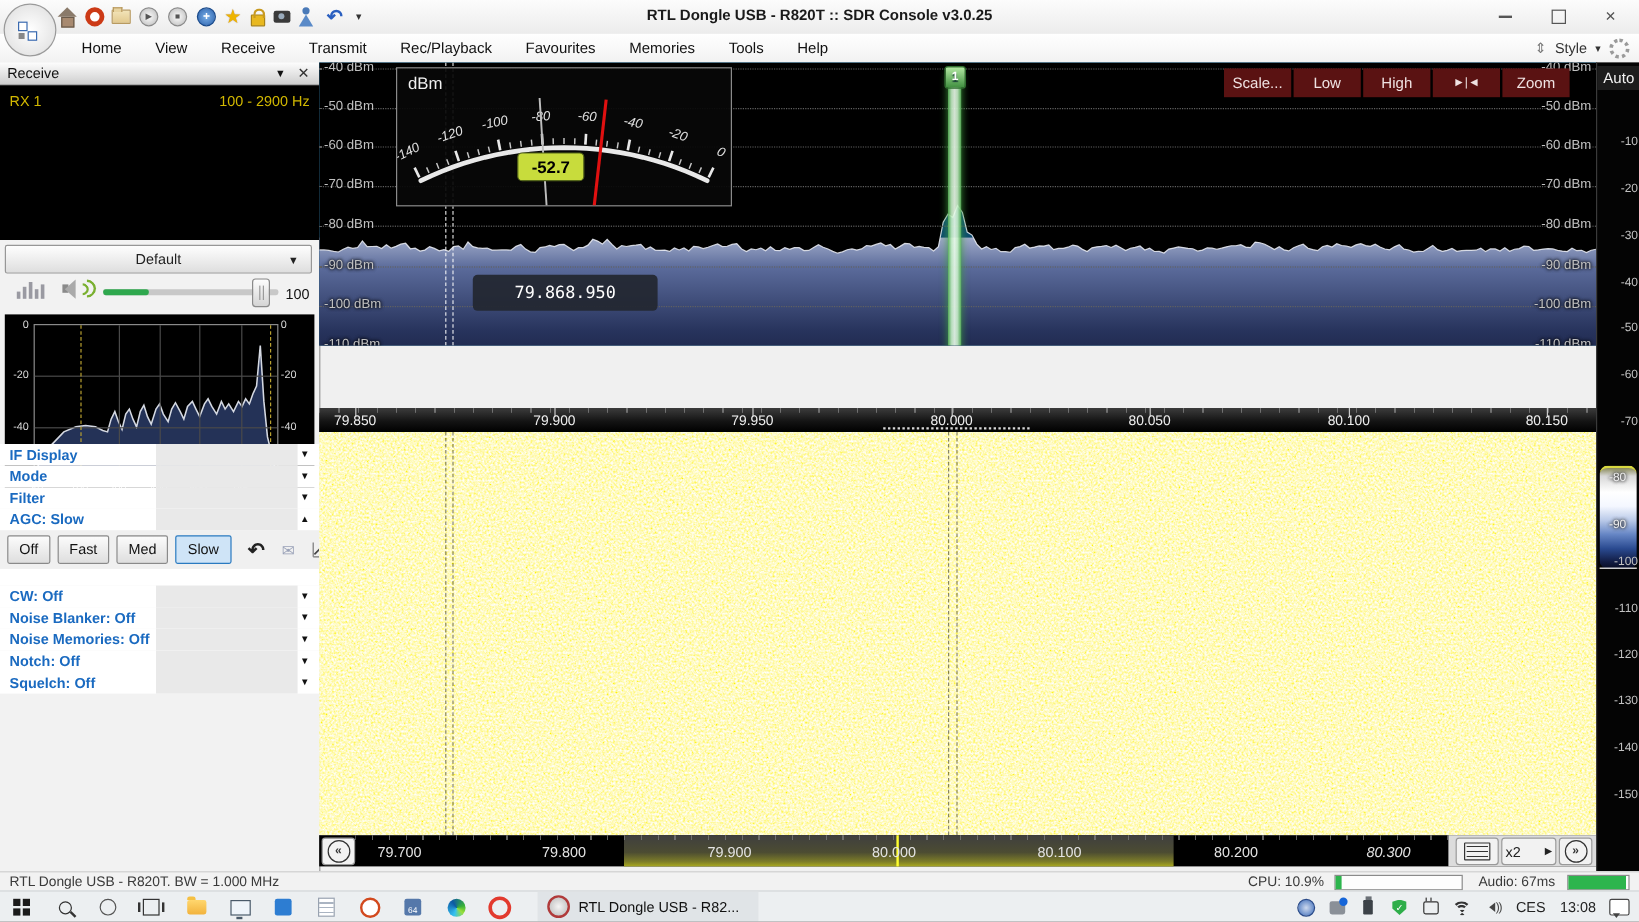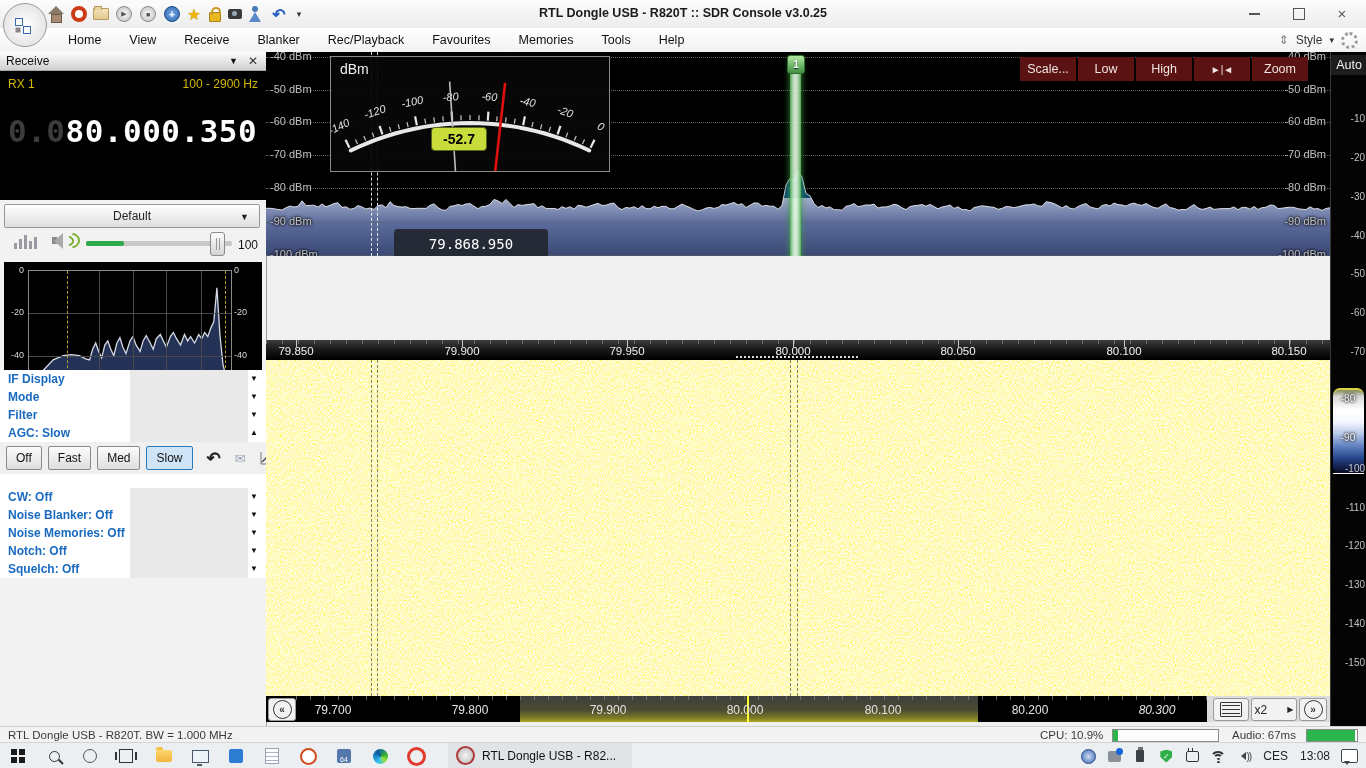--- a/index.html
+++ b/index.html
@@ -85,21 +85,21 @@
   .dsprow .lbl{position:absolute;left:8px;top:0;line-height:18px;font-weight:bold;color:#1a6ac0;font-size:12px;}
   .dsprow .arr{position:absolute;right:8px;top:4px;font-size:8px;color:#111;}
   .agcbar{position:relative;height:32px;background:#f0f0f0;display:flex;align-items:center;}
   .agcbtn{margin-left:6px;height:22px;padding:0 9px;background:linear-gradient(#fcfcfc,#dedede);border:1px solid #8a8a8a;border-radius:2px;font-size:12px;display:flex;align-items:center;}
   .agcbtn.sel{background:#cfe4f7;border-color:#2a7ac0;}
   .iundo{margin-left:14px;font-size:17px;font-weight:bold;color:#222;}
   .imail{margin-left:14px;font-size:13px;color:#9aa2b8;}
   .gap{height:14px;background:#fff;}
 
   
-  .spectrum{left:266px;top:52px;width:1064px;height:204px;background:#0c4a6e;overflow:hidden;}
+  .spectrum{left:266px;top:52px;width:1064px;height:236px;background:#0c4a6e;overflow:hidden;}
   .noisefloor{position:absolute;left:0;top:146px;width:1064px;height:142px;background:linear-gradient(#a0abc9,#5a6a9a 18%,#27335c 55%,#0a1028 100%);}
   #spec-svg{position:absolute;left:0;top:0;}
   .gridline{position:absolute;left:0;width:1064px;height:0;border-top:1px dotted #616161;}
   .dbl{position:absolute;font-size:11px;color:#c0c0c0;text-shadow:0 0 3px #000,0 0 3px #000;}
   .dbl.left{left:4px;} .dbl.right{right:4px;text-align:right;}
   .vdash-w{position:absolute;top:0;bottom:0;width:0;border-left:1px dashed rgba(255,255,255,.85);}
   .signal{position:absolute;left:524px;top:8px;width:11px;height:276px;background:linear-gradient(to right,#57b557,#c8f0c8 28%,#eafcea 50%,#c8f0c8 72%,#57b557);opacity:.9;box-shadow:0 0 7px #3f9f3f;}
   .marker1{position:absolute;left:521px;top:3px;width:16px;height:17px;background:linear-gradient(#b2e8a2,#3f8f3f);border:1px solid #2f6f2f;border-radius:3px;color:#fff;font-size:10px;font-weight:bold;display:flex;align-items:center;justify-content:center;text-shadow:0 1px 1px #133;}
   .cursor-tip{position:absolute;left:128px;top:177px;width:154px;height:30px;background:rgba(34,39,48,.93);border-radius:4px;color:#fff;font-family:"DejaVu Sans Mono",monospace;font-size:14px;display:flex;align-items:center;justify-content:center;}
   .meter{position:absolute;left:64px;top:4px;width:278px;height:114px;background:rgba(8,8,8,.93);border:1px solid #8a8a8a;}
@@ -239,21 +239,21 @@
     <div class="winbtn" style="right:2px">
         <span class="closex">×</span>
       </div>
   </div>
 
   <div class="abs menubar">
     <div id="menu-items">
         <span class="mitem">Home</span>
         <span class="mitem">View</span>
         <span class="mitem">Receive</span>
-        <span class="mitem">Blanker</span>
+        <span class="mitem">Transmit</span>
         <span class="mitem">Rec/Playback</span>
         <span class="mitem">Favourites</span>
         <span class="mitem">Memories</span>
         <span class="mitem">Tools</span>
         <span class="mitem">Help</span>
       </div>
     <div class="menu-right">
       <span style="font-size:12px;color:#777">⇕</span>
       <span>Style</span>
       <span class="smallcaret">▾</span>
@@ -266,21 +266,20 @@
 
   <div class="abs leftpanel">
     <div class="abs rxheader">
       <span class="t">Receive</span>
       <span style="position:absolute;right:28px;top:4px;font-size:9px">▼</span>
       <span style="position:absolute;right:8px;top:2px;font-size:12px;color:#333">✕</span>
     </div>
     <div class="abs blackbox">
       <span class="gold" style="position:absolute;left:8px;top:6px">RX 1</span>
       <span class="gold" style="position:absolute;right:8px;top:6px">100 - 2900 Hz</span>
-      <div class="freqdisp" style="position:absolute;left:8px;top:42px"><span class="dimdig">0.0</span><span class="brightdig">80.000.350</span></div>
     </div>
     <div class="abs dropdown">
       <span>Default</span>
       <span class="dar">▼</span>
     </div>
     <div class="eq" style="left:14px;top:183px">
         <i style="height:6px"></i>
         <i style="height:10px"></i>
         <i style="height:14px"></i>
         <i style="height:8px"></i>

